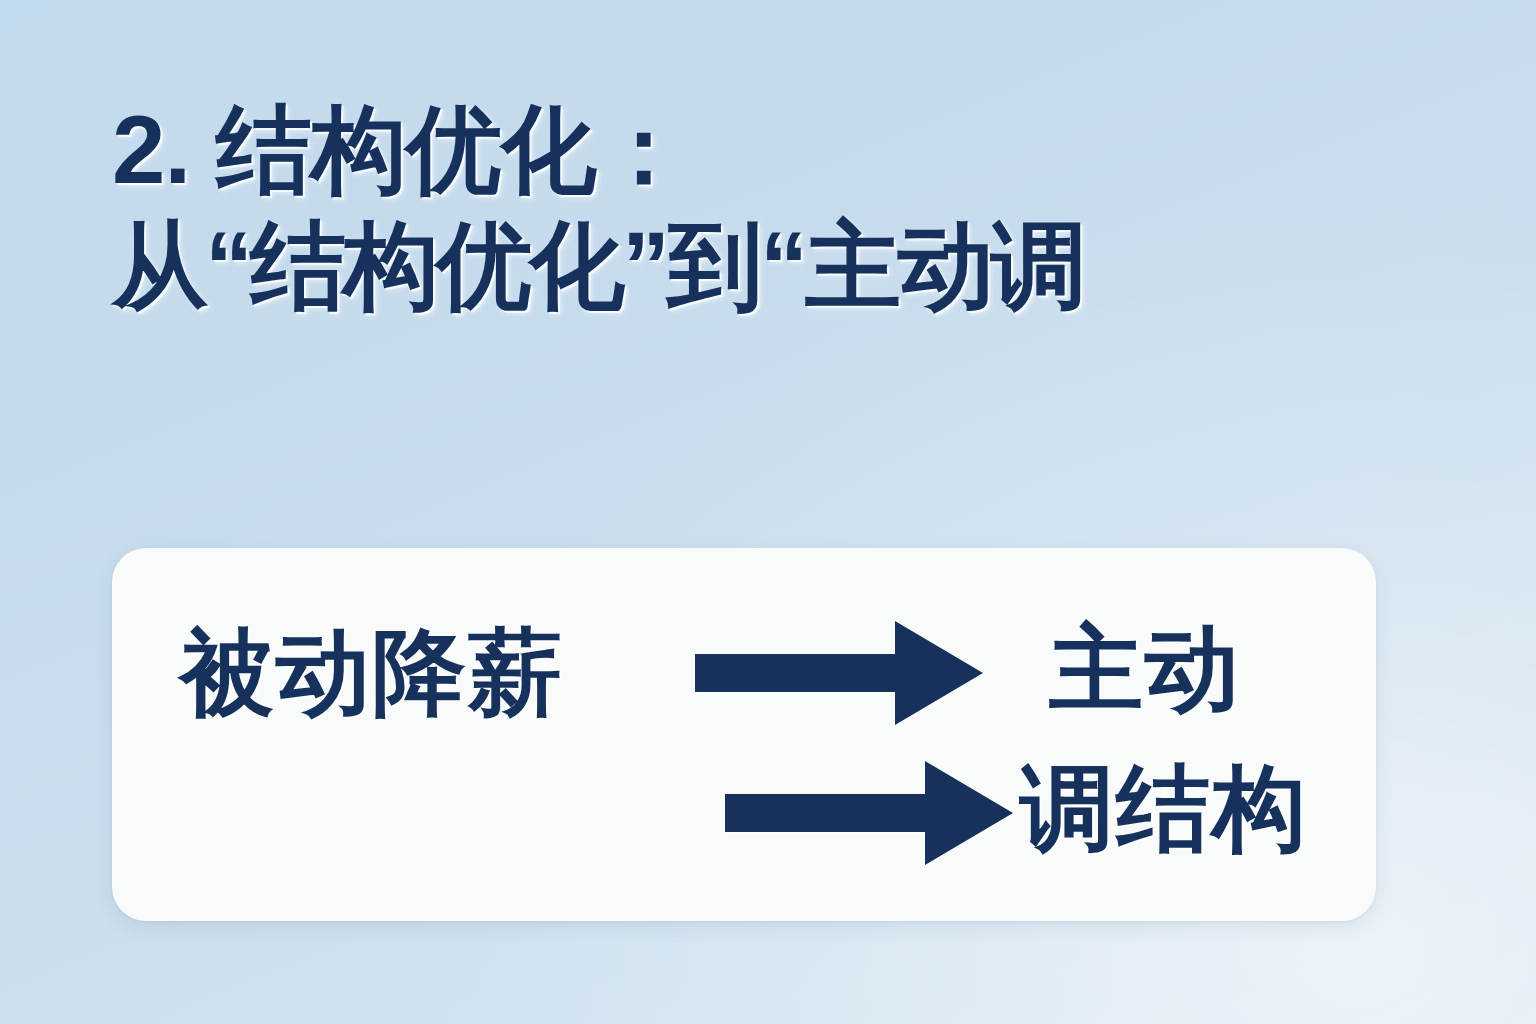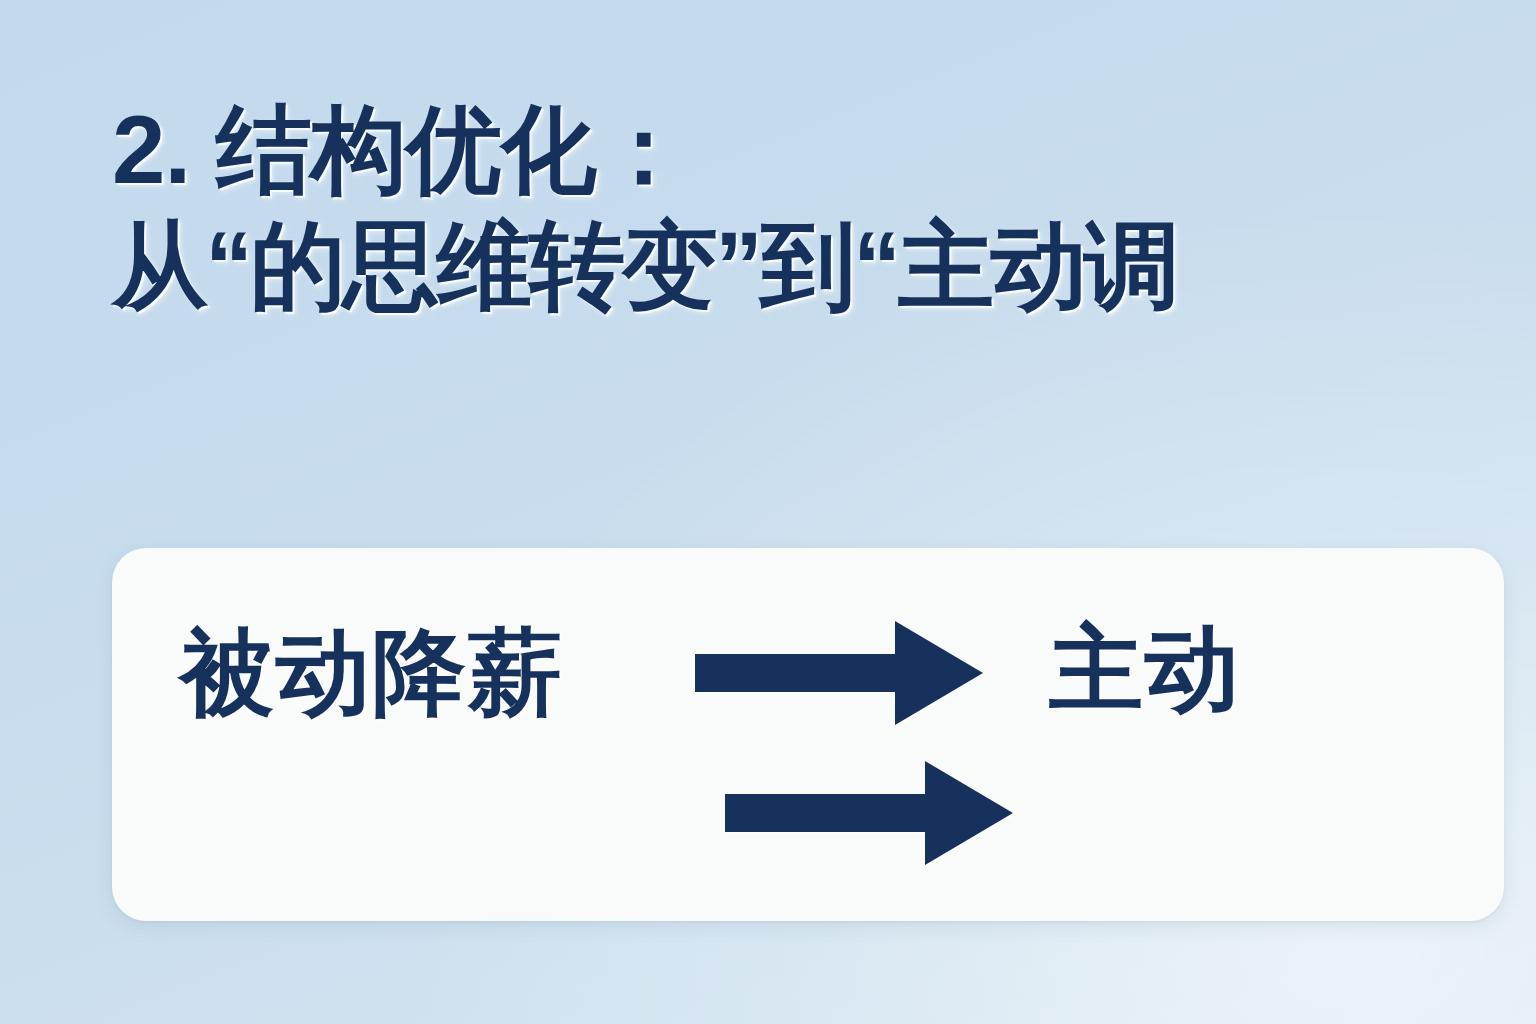--- a/index.html
+++ b/index.html
@@ -67,21 +67,21 @@
     margin-right: -34px;
     position: relative;
     top: -6px;
   }
 
   
   .card {
     position: absolute;
     left: 112px;
     top: 548px;
-    width: 1392px;
+    width: 1264px;
     height: 373px;
     background: #f9fafa;
     border-radius: 34px;
     box-shadow:
       0 6px 18px rgba(90,120,150,0.13),
       0 1px 3px rgba(90,120,150,0.10);
   }
 
   .card-inner {
     position: absolute;
@@ -119,21 +119,21 @@
 </style>
 </head>
 <body>
 
 <div class="slide">
 
   <div class="grain"></div>
 
   <div class="heading">
     <span class="hline l1">2. 结构优化：</span>
-    <span class="hline l2">从“的思维转变”到“主动调</span>
+    <span class="hline l2">从“结构优化”到“主动调</span>
   </div>
 
   <div class="card">
     <div class="card-inner">
 
       <span class="flow-label left-term">被动降薪</span>
 
       <span class="arrow arrow-1">
         <svg viewBox="0 0 288 104" width="288" height="104" aria-hidden="true">
           <path d="M0,33 L200,33 L200,0 L288,52 L200,104 L200,71 L0,71 Z"></path>
@@ -141,17 +141,18 @@
       </span>
 
       <span class="flow-label right-top">主动</span>
 
       <span class="arrow arrow-2">
         <svg viewBox="0 0 288 104" width="288" height="104" aria-hidden="true">
           <path d="M0,33 L200,33 L200,0 L288,52 L200,104 L200,71 L0,71 Z"></path>
         </svg>
       </span>
 
+      <span class="flow-label right-bot">调结构</span>
 
     </div>
   </div>
 
 </div>
 
 </body></html>

